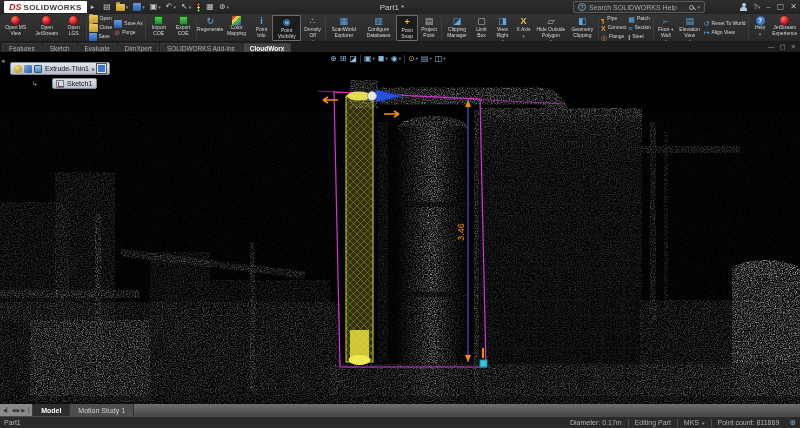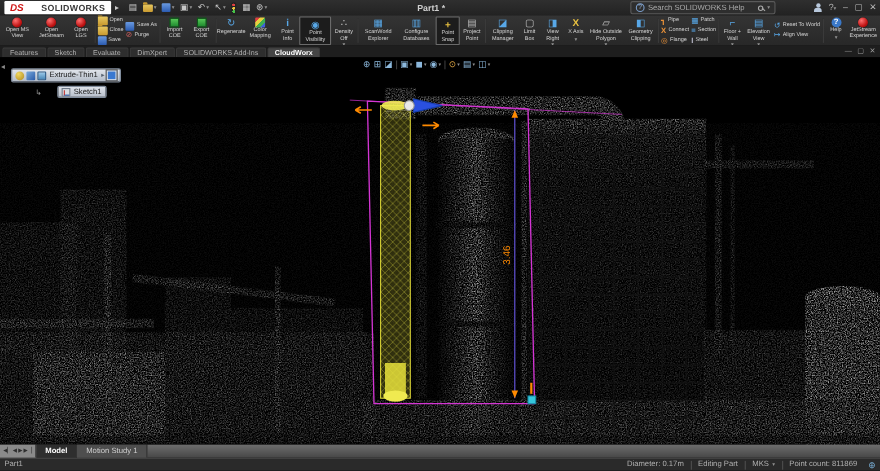--- a/index.html
+++ b/index.html
@@ -2,28 +2,28 @@
 <html><head>
 <meta charset="utf-8">
 <style>
   html,body{margin:0;padding:0;background:#000;}
   *{box-sizing:border-box;font-family:"Liberation Sans","DejaVu Sans",sans-serif;}
   .app{position:relative;width:800px;height:428px;background:#262626;overflow:hidden;user-select:none;}
 
   
   .titlebar{position:relative;height:14px;background:linear-gradient(#2f2f2f,#222);display:flex;align-items:center;padding:0 2px;}
   .logo{display:flex;align-items:center;background:#fff;height:12px;padding:0 5px;border-radius:1px;margin-left:2px;}
-  .logo .ds{color:#d01818;font-weight:bold;font-style:italic;font-size:9px;margin-right:16px;}
+  .logo .ds{color:#d01818;font-weight:bold;font-style:italic;font-size:9px;margin-right:2px;}
   .logo .lw{color:#3a3a3a;font-weight:bold;font-size:8px;letter-spacing:.3px;}
   .expander{color:#c8c8c8;font-size:7px;margin:0 4px;}
   .qat{display:flex;align-items:center;gap:3px;margin-left:4px;}
   .qbtn{display:flex;align-items:center;gap:1px;padding:0 1px;height:12px;}
   .qbtn .qi{font-size:8px;line-height:12px;color:#c8c8c8;}
   .dda{font-size:5px;color:#909090;}
-  .doc-title{position:absolute;left:0;right:16px;text-align:center;color:#cfcfcf;font-size:8px;pointer-events:none;font-weight:bold;}
+  .doc-title{position:absolute;left:0;right:16px;text-align:center;color:#cfcfcf;font-size:8px;pointer-events:none;}
   .search{position:absolute;right:95px;top:1px;display:flex;align-items:center;gap:3px;height:12px;background:#2e2e2e;border:1px solid #5a5a5a;border-radius:2px;padding:0 4px;width:132px;}
   .s-help{width:8px;height:8px;border-radius:50%;border:1px solid #7a9cc8;color:#9ab8dc;font-size:6px;line-height:7px;text-align:center;}
   .s-text{color:#a8a8a8;font-size:7px;flex:1;white-space:nowrap;overflow:hidden;}
   .mag{width:5px;height:5px;border:1.3px solid #a8a8a8;border-radius:50%;position:relative;}
   .mag::after{content:"";position:absolute;width:4px;height:1.3px;background:#a8a8a8;transform:rotate(45deg);right:-3px;bottom:-1px;}
   .winctl{position:absolute;right:3px;top:0;display:flex;align-items:center;gap:6px;height:14px;}
   .wbtn{color:#b8b8b8;font-size:8px;line-height:14px;}
   .person{width:7px;height:8px;position:relative;}
   .person::before{content:"";position:absolute;left:2px;top:0;width:4px;height:4px;border-radius:50%;background:#b8c8dc;}
   .person::after{content:"";position:absolute;left:0;top:4px;width:7px;height:4px;border-radius:3px 3px 0 0;background:#b8c8dc;}

